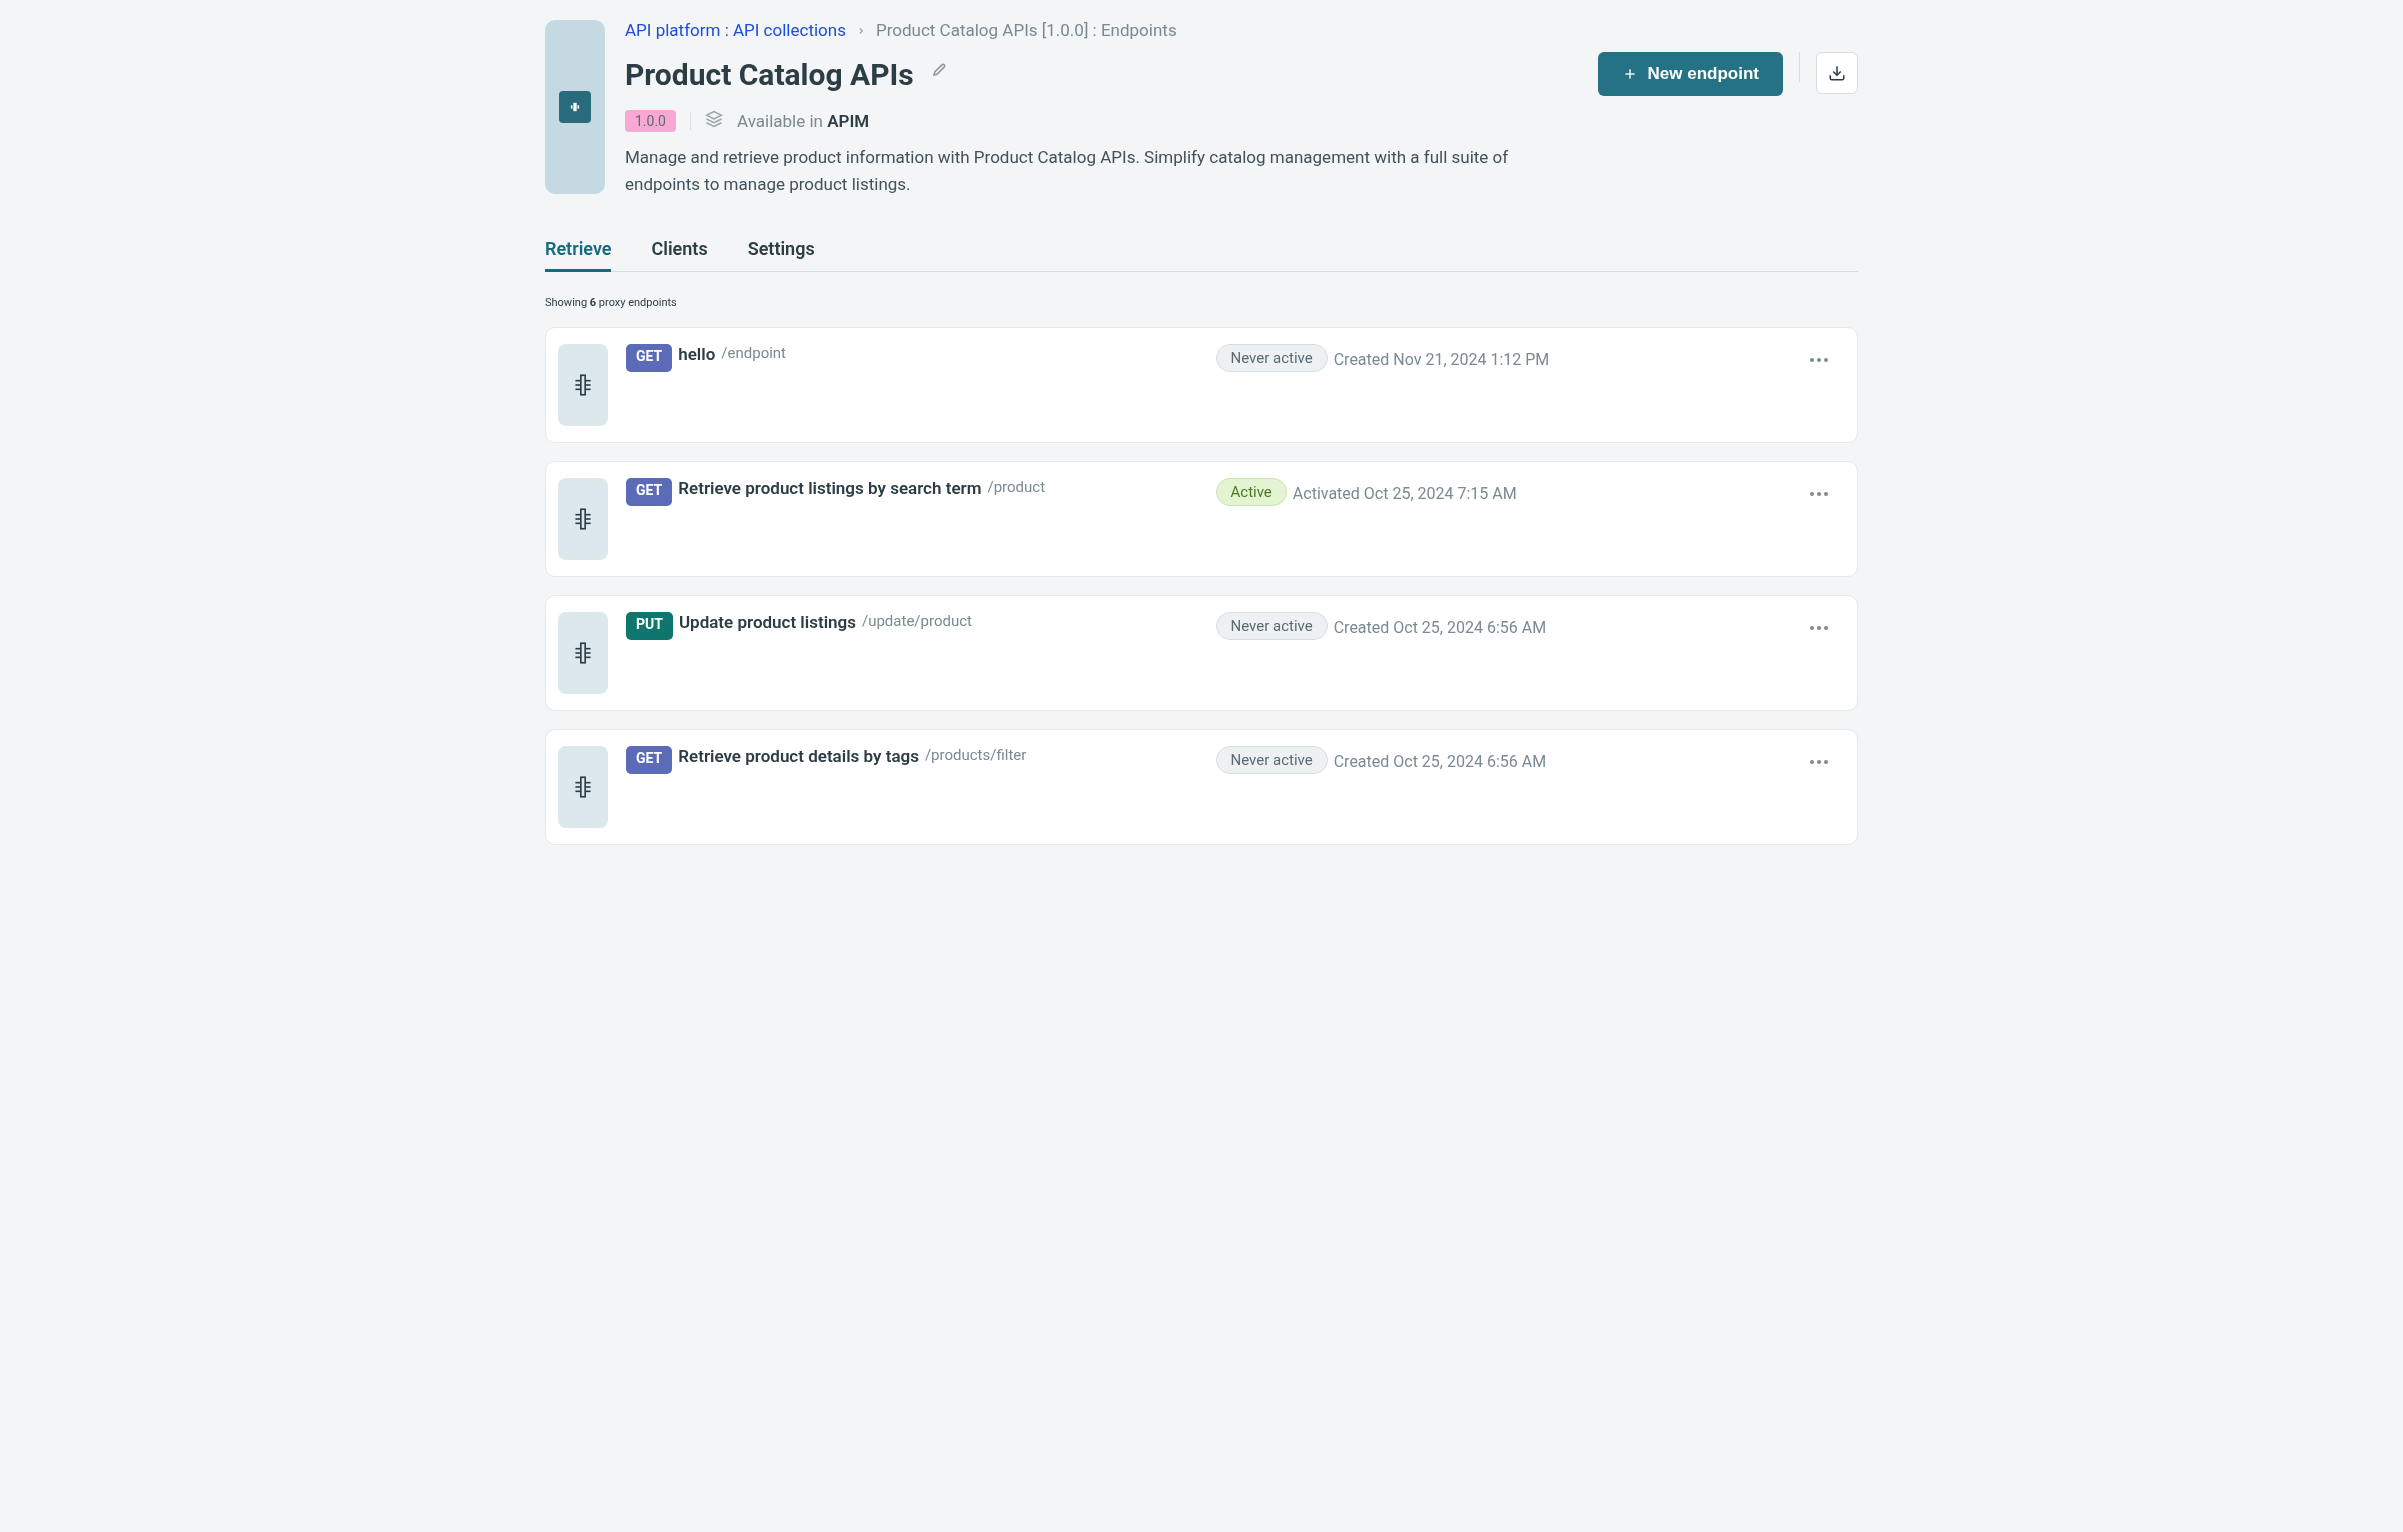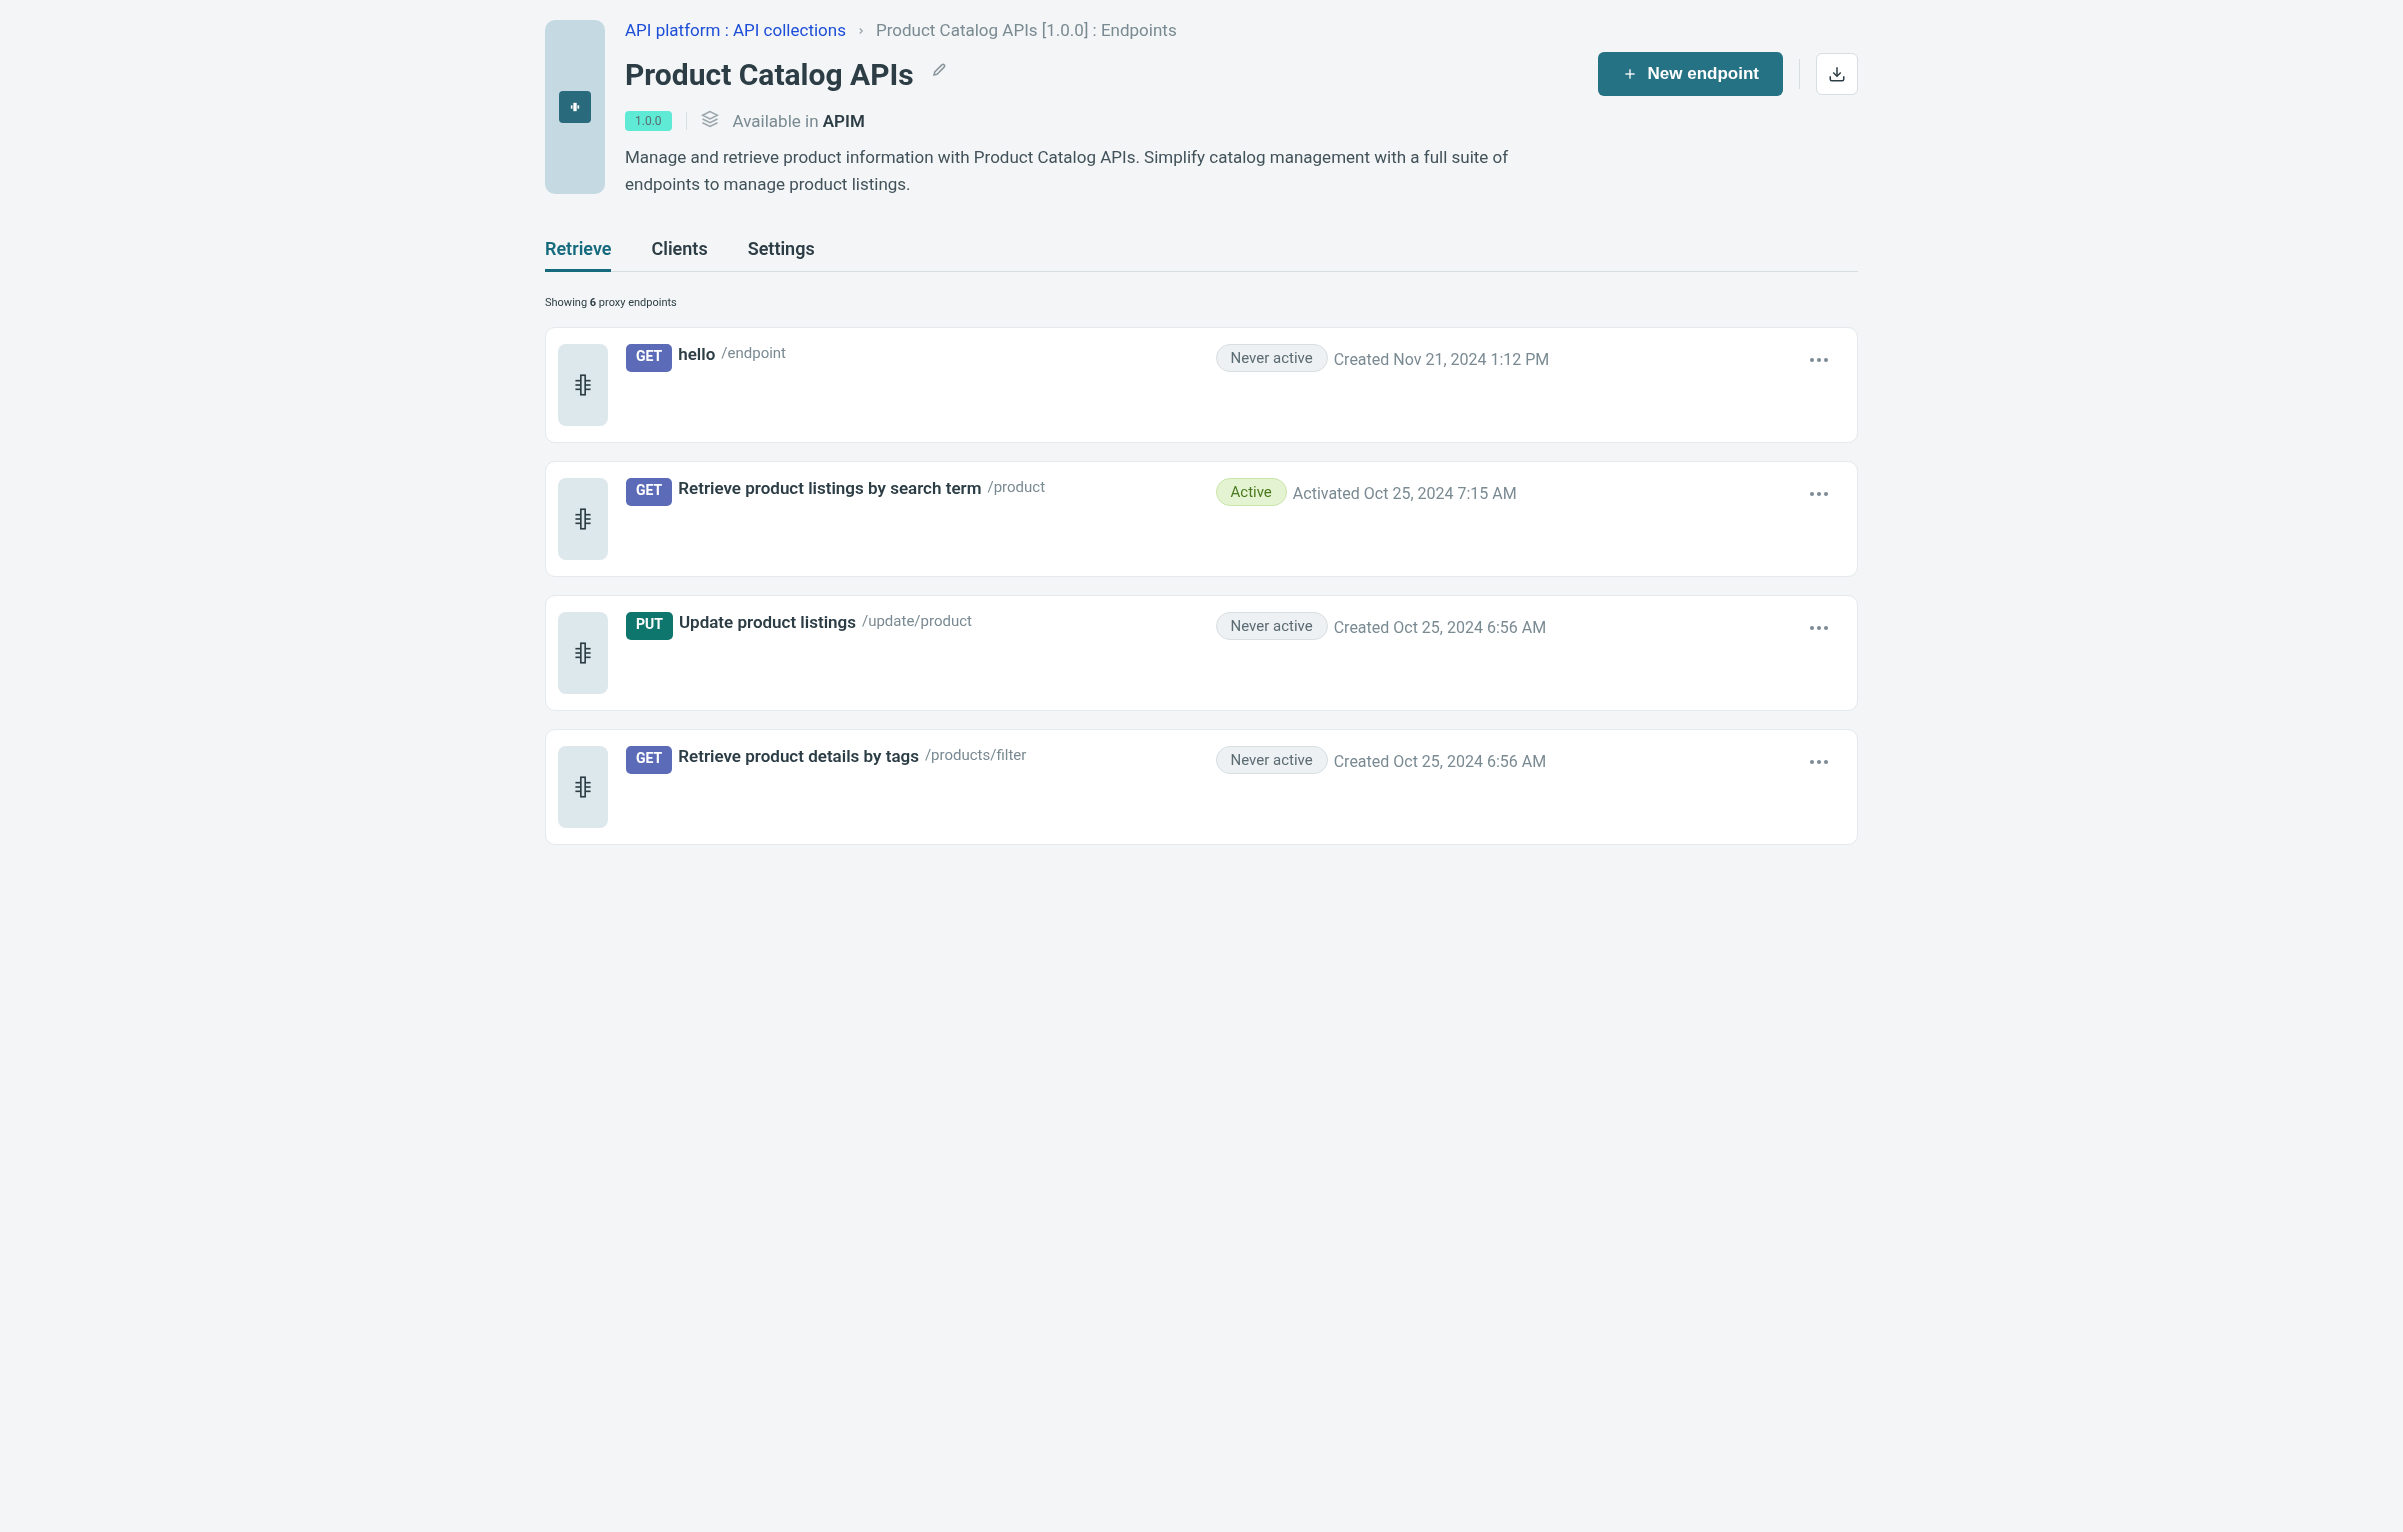--- a/index.html
+++ b/index.html
@@ -68,21 +68,21 @@
   font-size: 30px;
   font-weight: 700;
   color: #2c3d45;
 }
 .edit-icon {
   color: #8a969c;
   cursor:pointer;
 }
 .title-actions {
   display:flex;
-  align-items:center;
+  align-items:flex-start;
   gap:16px;
 }
 .btn-primary {
   background: #247283;
   color: #fff;
   border: none;
   padding: 12px 24px;
   font-size: 17px;
   font-weight:600;
   border-radius: 6px;
@@ -111,25 +111,25 @@
 }
 .meta-row {
   display:flex;
   align-items:center;
   gap:14px;
   margin-top:14px;
   color:#7a8a92;
   font-size:17px;
 }
 .version-pill {
-  background:#5eead4;
+  background:#f9a8d4;
   padding:3px 10px;
   border-radius:4px;
   color:#5b6b73;
-  font-size:12px;
+  font-size:14px;
 }
 .layers-icon { color:#9aa6ac; }
 .avail-text strong { color:#2c3d45; font-weight:600; }
 .description {
   margin-top:12px;
   color:#42525a;
   font-size:17px;
   line-height:1.6;
   max-width:896px;
 }

